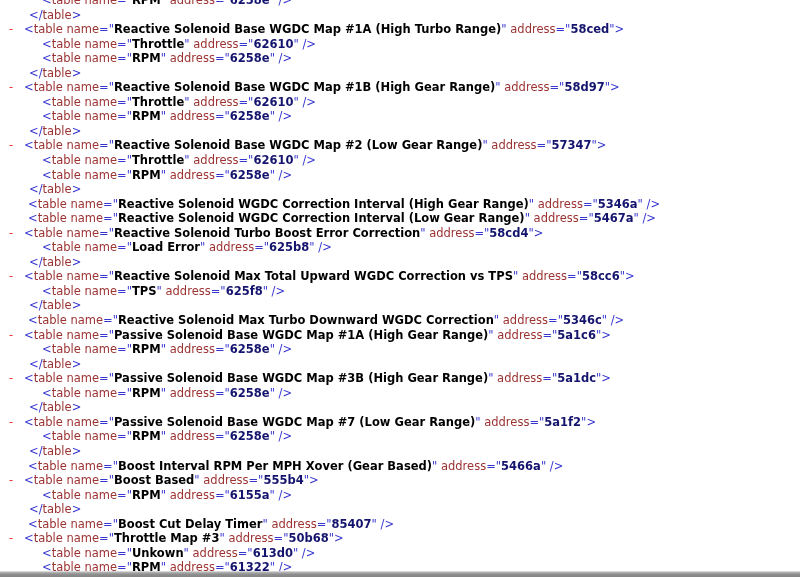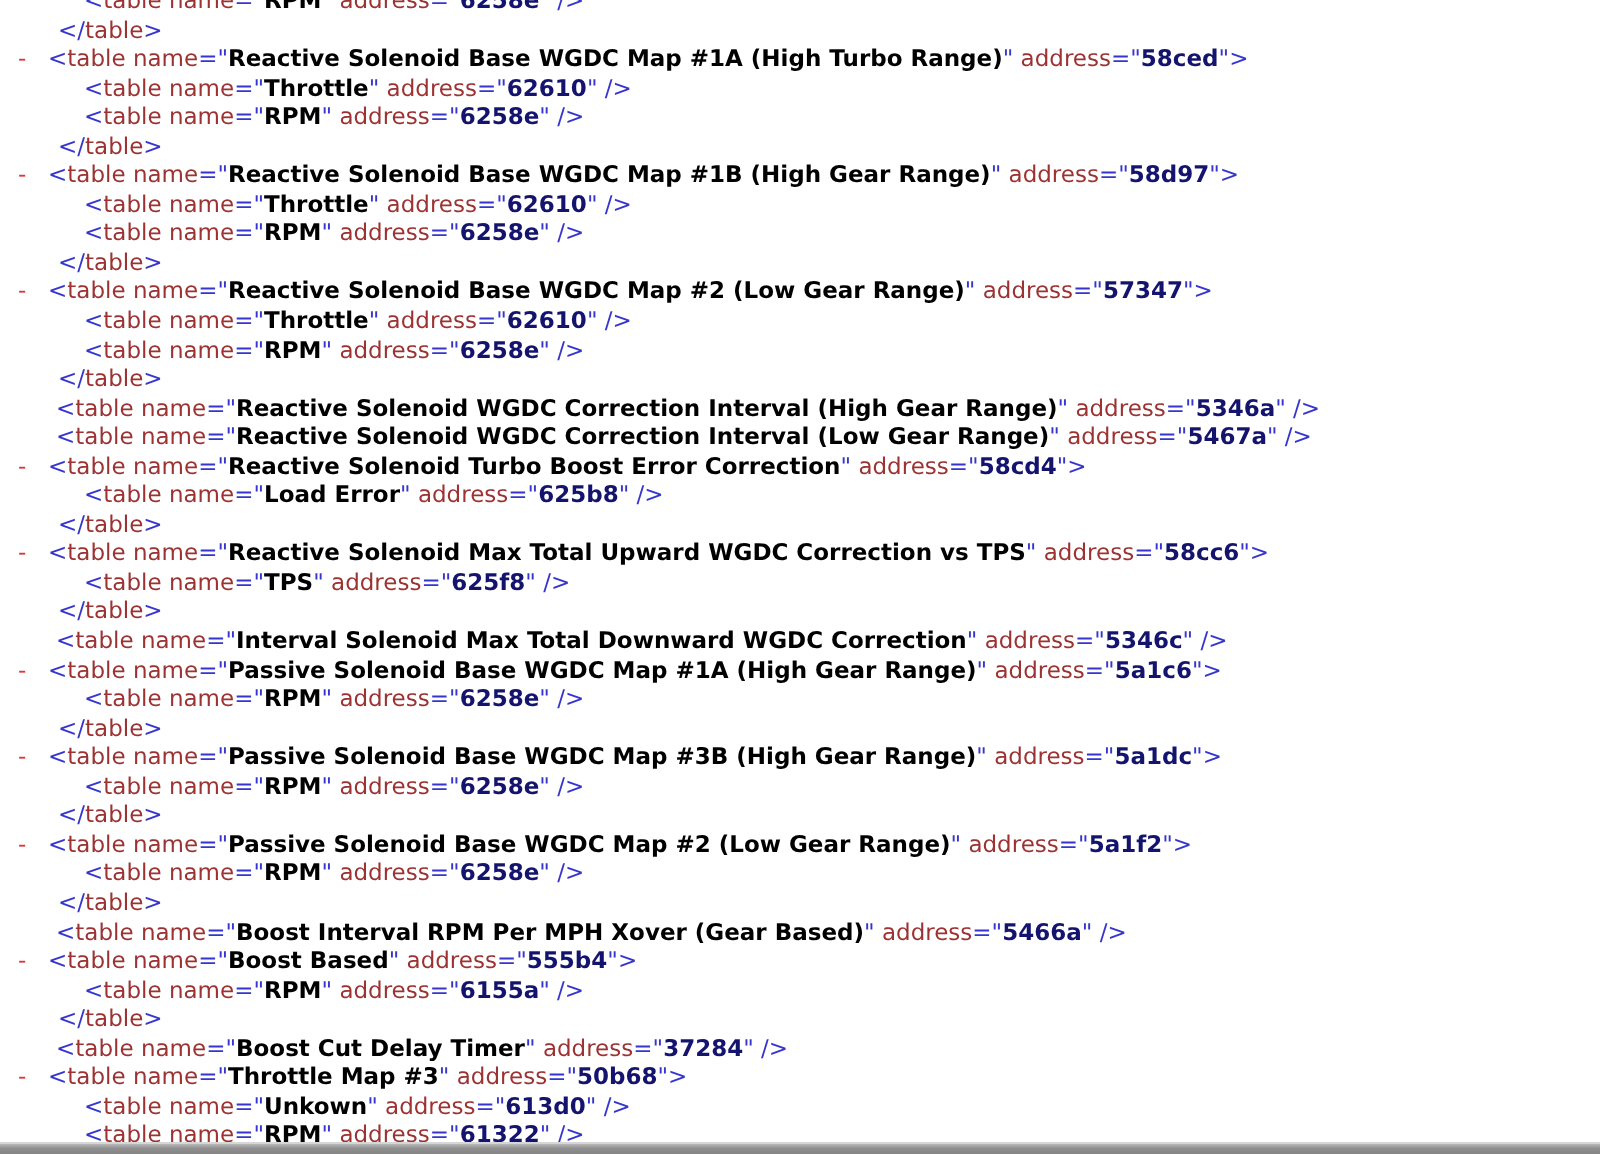--- a/index.html
+++ b/index.html
@@ -64,33 +64,33 @@
       <div class="row r-child"><span class="b">&lt;</span><span class="n">table </span><span class="n">name</span><span class="b">="</span><span class="val">RPM</span><span class="b">" </span><span class="n">address</span><span class="b">="</span><span class="adr">6258e</span><span class="b">" /&gt;</span></div>
       <div class="row r-close"><span class="b">&lt;/</span><span class="n">table</span><span class="b">&gt;</span></div>
       <div class="row r-leaf"><span class="b">&lt;</span><span class="n">table </span><span class="n">name</span><span class="b">="</span><span class="val">Reactive Solenoid WGDC Correction Interval (High Gear Range)</span><span class="b">" </span><span class="n">address</span><span class="b">="</span><span class="adr">5346a</span><span class="b">" /&gt;</span></div>
       <div class="row r-leaf"><span class="b">&lt;</span><span class="n">table </span><span class="n">name</span><span class="b">="</span><span class="val">Reactive Solenoid WGDC Correction Interval (Low Gear Range)</span><span class="b">" </span><span class="n">address</span><span class="b">="</span><span class="adr">5467a</span><span class="b">" /&gt;</span></div>
       <div class="row r-open"><span class="minus">-</span><span class="b">&lt;</span><span class="n">table </span><span class="n">name</span><span class="b">="</span><span class="val">Reactive Solenoid Turbo Boost Error Correction</span><span class="b">" </span><span class="n">address</span><span class="b">="</span><span class="adr">58cd4</span><span class="b">"&gt;</span></div>
       <div class="row r-child"><span class="b">&lt;</span><span class="n">table </span><span class="n">name</span><span class="b">="</span><span class="val">Load Error</span><span class="b">" </span><span class="n">address</span><span class="b">="</span><span class="adr">625b8</span><span class="b">" /&gt;</span></div>
       <div class="row r-close"><span class="b">&lt;/</span><span class="n">table</span><span class="b">&gt;</span></div>
       <div class="row r-open"><span class="minus">-</span><span class="b">&lt;</span><span class="n">table </span><span class="n">name</span><span class="b">="</span><span class="val">Reactive Solenoid Max Total Upward WGDC Correction vs TPS</span><span class="b">" </span><span class="n">address</span><span class="b">="</span><span class="adr">58cc6</span><span class="b">"&gt;</span></div>
       <div class="row r-child"><span class="b">&lt;</span><span class="n">table </span><span class="n">name</span><span class="b">="</span><span class="val">TPS</span><span class="b">" </span><span class="n">address</span><span class="b">="</span><span class="adr">625f8</span><span class="b">" /&gt;</span></div>
       <div class="row r-close"><span class="b">&lt;/</span><span class="n">table</span><span class="b">&gt;</span></div>
-      <div class="row r-leaf"><span class="b">&lt;</span><span class="n">table </span><span class="n">name</span><span class="b">="</span><span class="val">Interval Solenoid Max Total Downward WGDC Correction</span><span class="b">" </span><span class="n">address</span><span class="b">="</span><span class="adr">5346c</span><span class="b">" /&gt;</span></div>
+      <div class="row r-leaf"><span class="b">&lt;</span><span class="n">table </span><span class="n">name</span><span class="b">="</span><span class="val">Reactive Solenoid Max Turbo Downward WGDC Correction</span><span class="b">" </span><span class="n">address</span><span class="b">="</span><span class="adr">5346c</span><span class="b">" /&gt;</span></div>
       <div class="row r-open"><span class="minus">-</span><span class="b">&lt;</span><span class="n">table </span><span class="n">name</span><span class="b">="</span><span class="val">Passive Solenoid Base WGDC Map #1A (High Gear Range)</span><span class="b">" </span><span class="n">address</span><span class="b">="</span><span class="adr">5a1c6</span><span class="b">"&gt;</span></div>
       <div class="row r-child"><span class="b">&lt;</span><span class="n">table </span><span class="n">name</span><span class="b">="</span><span class="val">RPM</span><span class="b">" </span><span class="n">address</span><span class="b">="</span><span class="adr">6258e</span><span class="b">" /&gt;</span></div>
       <div class="row r-close"><span class="b">&lt;/</span><span class="n">table</span><span class="b">&gt;</span></div>
       <div class="row r-open"><span class="minus">-</span><span class="b">&lt;</span><span class="n">table </span><span class="n">name</span><span class="b">="</span><span class="val">Passive Solenoid Base WGDC Map #3B (High Gear Range)</span><span class="b">" </span><span class="n">address</span><span class="b">="</span><span class="adr">5a1dc</span><span class="b">"&gt;</span></div>
       <div class="row r-child"><span class="b">&lt;</span><span class="n">table </span><span class="n">name</span><span class="b">="</span><span class="val">RPM</span><span class="b">" </span><span class="n">address</span><span class="b">="</span><span class="adr">6258e</span><span class="b">" /&gt;</span></div>
       <div class="row r-close"><span class="b">&lt;/</span><span class="n">table</span><span class="b">&gt;</span></div>
-      <div class="row r-open"><span class="minus">-</span><span class="b">&lt;</span><span class="n">table </span><span class="n">name</span><span class="b">="</span><span class="val">Passive Solenoid Base WGDC Map #2 (Low Gear Range)</span><span class="b">" </span><span class="n">address</span><span class="b">="</span><span class="adr">5a1f2</span><span class="b">"&gt;</span></div>
+      <div class="row r-open"><span class="minus">-</span><span class="b">&lt;</span><span class="n">table </span><span class="n">name</span><span class="b">="</span><span class="val">Passive Solenoid Base WGDC Map #7 (Low Gear Range)</span><span class="b">" </span><span class="n">address</span><span class="b">="</span><span class="adr">5a1f2</span><span class="b">"&gt;</span></div>
       <div class="row r-child"><span class="b">&lt;</span><span class="n">table </span><span class="n">name</span><span class="b">="</span><span class="val">RPM</span><span class="b">" </span><span class="n">address</span><span class="b">="</span><span class="adr">6258e</span><span class="b">" /&gt;</span></div>
       <div class="row r-close"><span class="b">&lt;/</span><span class="n">table</span><span class="b">&gt;</span></div>
       <div class="row r-leaf"><span class="b">&lt;</span><span class="n">table </span><span class="n">name</span><span class="b">="</span><span class="val">Boost Interval RPM Per MPH Xover (Gear Based)</span><span class="b">" </span><span class="n">address</span><span class="b">="</span><span class="adr">5466a</span><span class="b">" /&gt;</span></div>
       <div class="row r-open"><span class="minus">-</span><span class="b">&lt;</span><span class="n">table </span><span class="n">name</span><span class="b">="</span><span class="val">Boost Based</span><span class="b">" </span><span class="n">address</span><span class="b">="</span><span class="adr">555b4</span><span class="b">"&gt;</span></div>
       <div class="row r-child"><span class="b">&lt;</span><span class="n">table </span><span class="n">name</span><span class="b">="</span><span class="val">RPM</span><span class="b">" </span><span class="n">address</span><span class="b">="</span><span class="adr">6155a</span><span class="b">" /&gt;</span></div>
       <div class="row r-close"><span class="b">&lt;/</span><span class="n">table</span><span class="b">&gt;</span></div>
-      <div class="row r-leaf"><span class="b">&lt;</span><span class="n">table </span><span class="n">name</span><span class="b">="</span><span class="val">Boost Cut Delay Timer</span><span class="b">" </span><span class="n">address</span><span class="b">="</span><span class="adr">37284</span><span class="b">" /&gt;</span></div>
+      <div class="row r-leaf"><span class="b">&lt;</span><span class="n">table </span><span class="n">name</span><span class="b">="</span><span class="val">Boost Cut Delay Timer</span><span class="b">" </span><span class="n">address</span><span class="b">="</span><span class="adr">85407</span><span class="b">" /&gt;</span></div>
       <div class="row r-open"><span class="minus">-</span><span class="b">&lt;</span><span class="n">table </span><span class="n">name</span><span class="b">="</span><span class="val">Throttle Map #3</span><span class="b">" </span><span class="n">address</span><span class="b">="</span><span class="adr">50b68</span><span class="b">"&gt;</span></div>
       <div class="row r-child"><span class="b">&lt;</span><span class="n">table </span><span class="n">name</span><span class="b">="</span><span class="val">Unkown</span><span class="b">" </span><span class="n">address</span><span class="b">="</span><span class="adr">613d0</span><span class="b">" /&gt;</span></div>
       <div class="row r-child"><span class="b">&lt;</span><span class="n">table </span><span class="n">name</span><span class="b">="</span><span class="val">RPM</span><span class="b">" </span><span class="n">address</span><span class="b">="</span><span class="adr">61322</span><span class="b">" /&gt;</span></div>
     </div>
   <div id="bottom-bar"></div>
 </div>
 
 </body></html>

